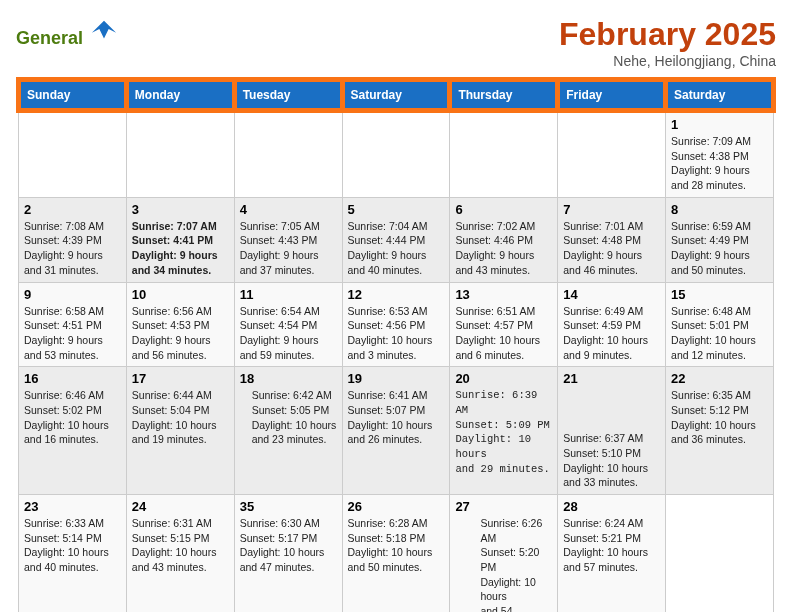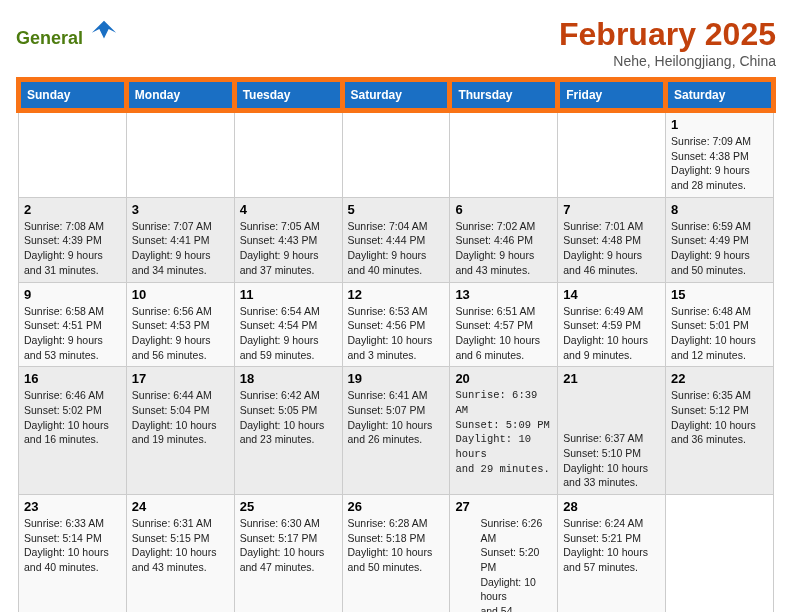--- a/index.html
+++ b/index.html
@@ -143,21 +143,21 @@
       <tr>
         <td>
           <span class="day-num">2</span>
           <div class="day-info" style="white-space: pre-line;">Sunrise: 7:08 AM
 Sunset: 4:39 PM
 Daylight: 9 hours
 and 31 minutes.</div>
         </td>
         <td>
           <span class="day-num">3</span>
-          <div class="day-info" style="white-space: pre-line;">Sunrise: 7:07 AM
+          <div class="day-info" style="white-space: pre-line; font-weight: bold;">Sunrise: 7:07 AM
 Sunset: 4:41 PM
 Daylight: 9 hours
 and 34 minutes.</div>
         </td>
         <td>
           <span class="day-num">4</span>
           <div class="day-info" style="white-space: pre-line;">Sunrise: 7:05 AM
 Sunset: 4:43 PM
 Daylight: 9 hours
 and 37 minutes.</div>
@@ -252,21 +252,21 @@
         </td>
         <td>
           <span class="day-num">17</span>
           <div class="day-info" style="white-space: pre-line;">Sunrise: 6:44 AM
 Sunset: 5:04 PM
 Daylight: 10 hours
 and 19 minutes.</div>
         </td>
         <td>
           <span class="day-num">18</span>
-          <div class="day-info" style="white-space: pre-line;">Sunrise: 6:42 AM
+          <div class="day-info" style="white-space: pre-line; margin-left: 12px;">Sunrise: 6:42 AM
 Sunset: 5:05 PM
 Daylight: 10 hours
 and 23 minutes.</div>
         </td>
         <td>
           <span class="day-num">19</span>
           <div class="day-info" style="white-space: pre-line;">Sunrise: 6:41 AM
 Sunset: 5:07 PM
 Daylight: 10 hours
 and 26 minutes.</div>
@@ -302,21 +302,21 @@
 and 40 minutes.</div>
         </td>
         <td>
           <span class="day-num">24</span>
           <div class="day-info" style="white-space: pre-line;">Sunrise: 6:31 AM
 Sunset: 5:15 PM
 Daylight: 10 hours
 and 43 minutes.</div>
         </td>
         <td>
-          <span class="day-num">25</span>
+          <span class="day-num">35</span>
           <div class="day-info" style="white-space: pre-line;">Sunrise: 6:30 AM
 Sunset: 5:17 PM
 Daylight: 10 hours
 and 47 minutes.</div>
         </td>
         <td>
           <span class="day-num">26</span>
           <div class="day-info" style="white-space: pre-line;">Sunrise: 6:28 AM
 Sunset: 5:18 PM
 Daylight: 10 hours

